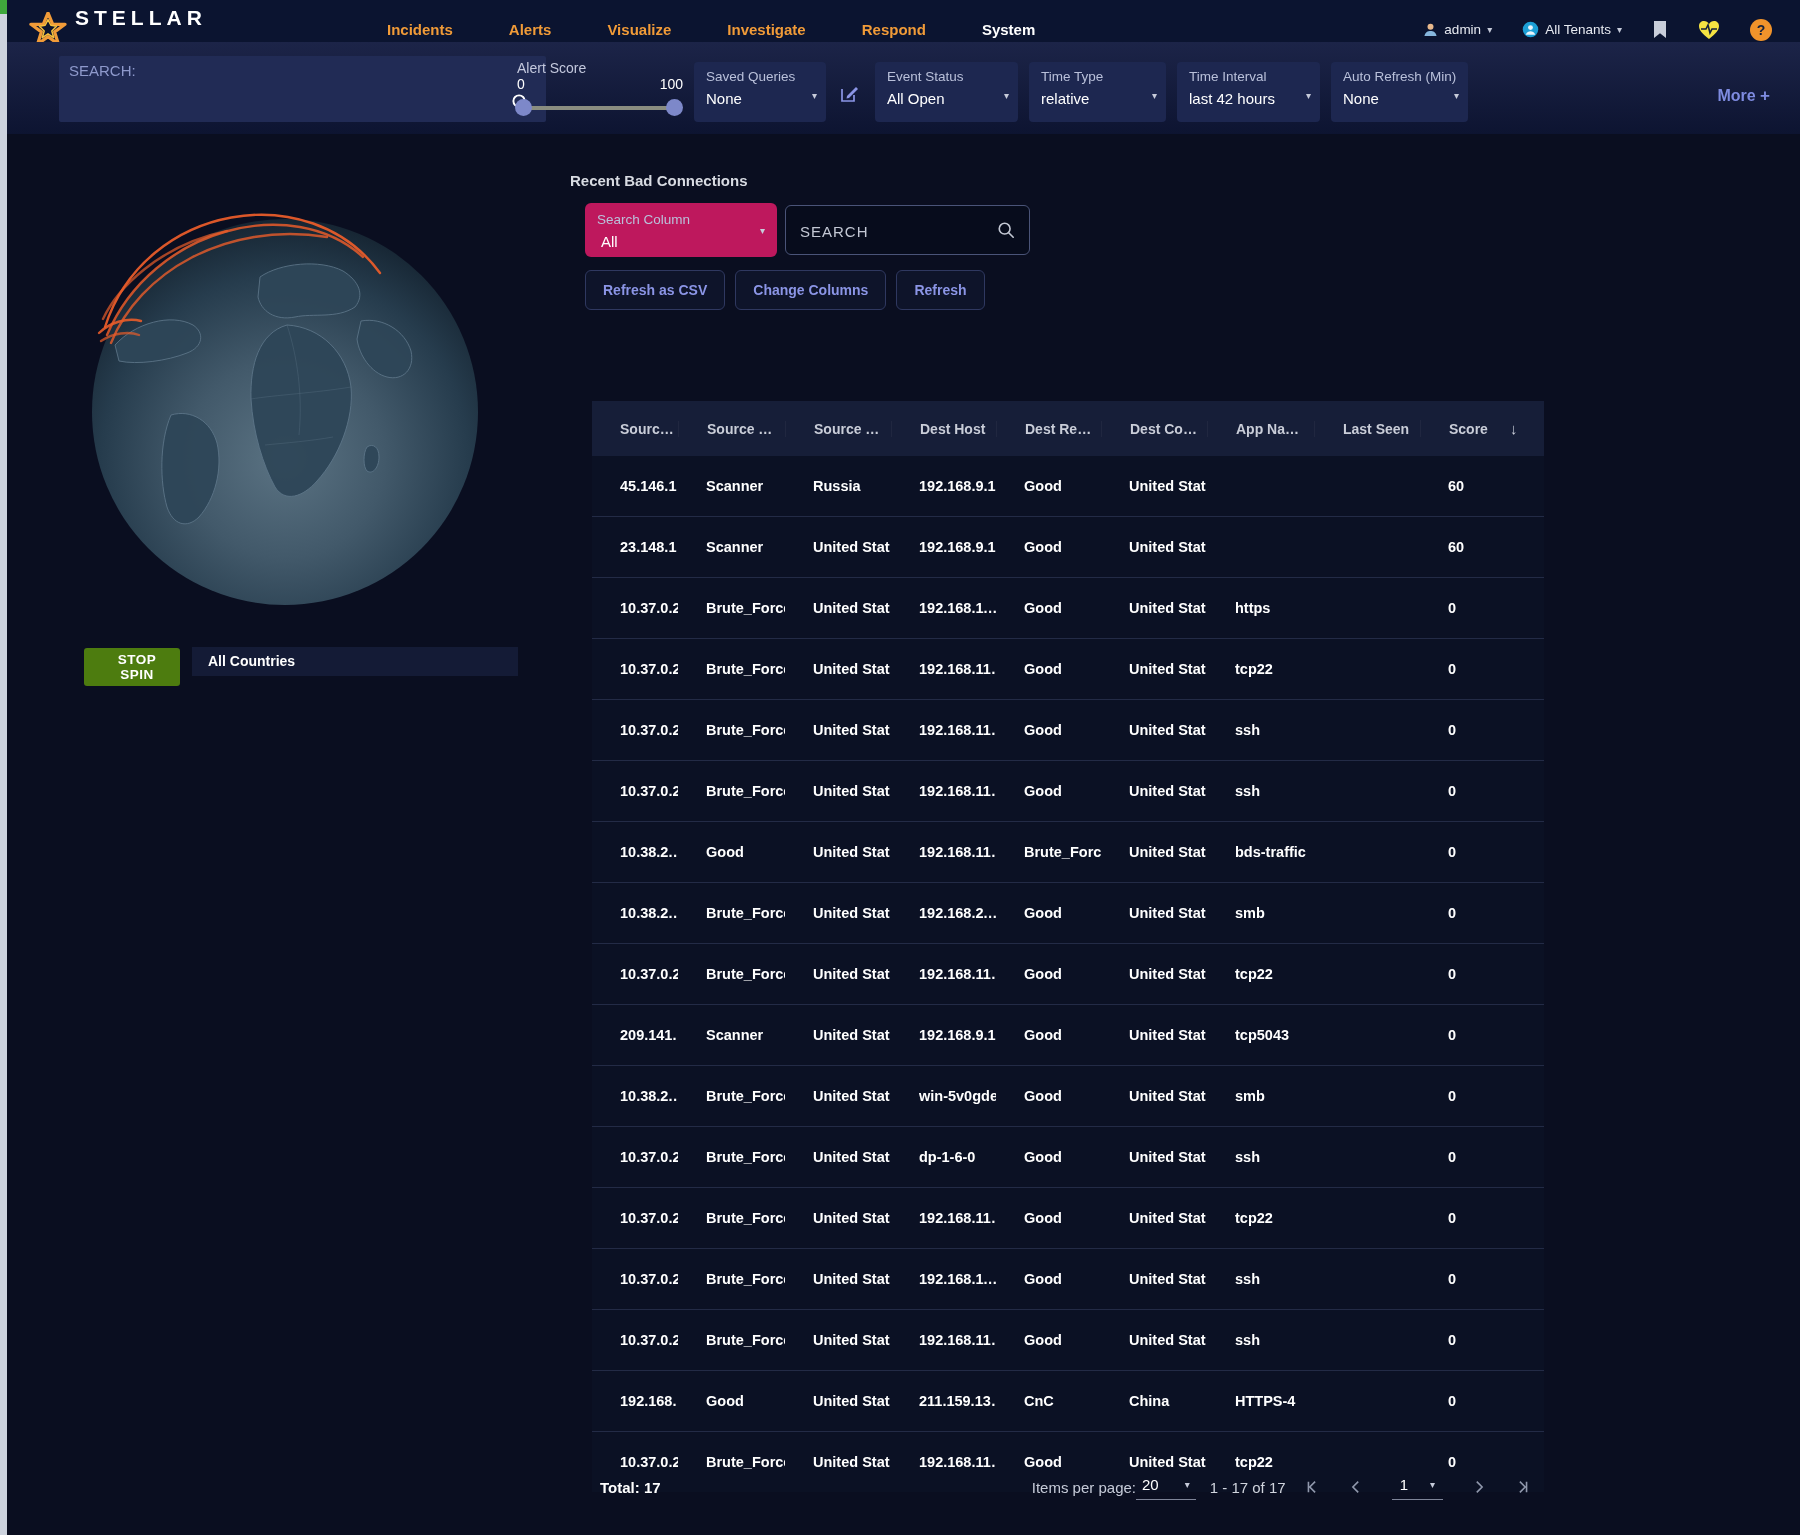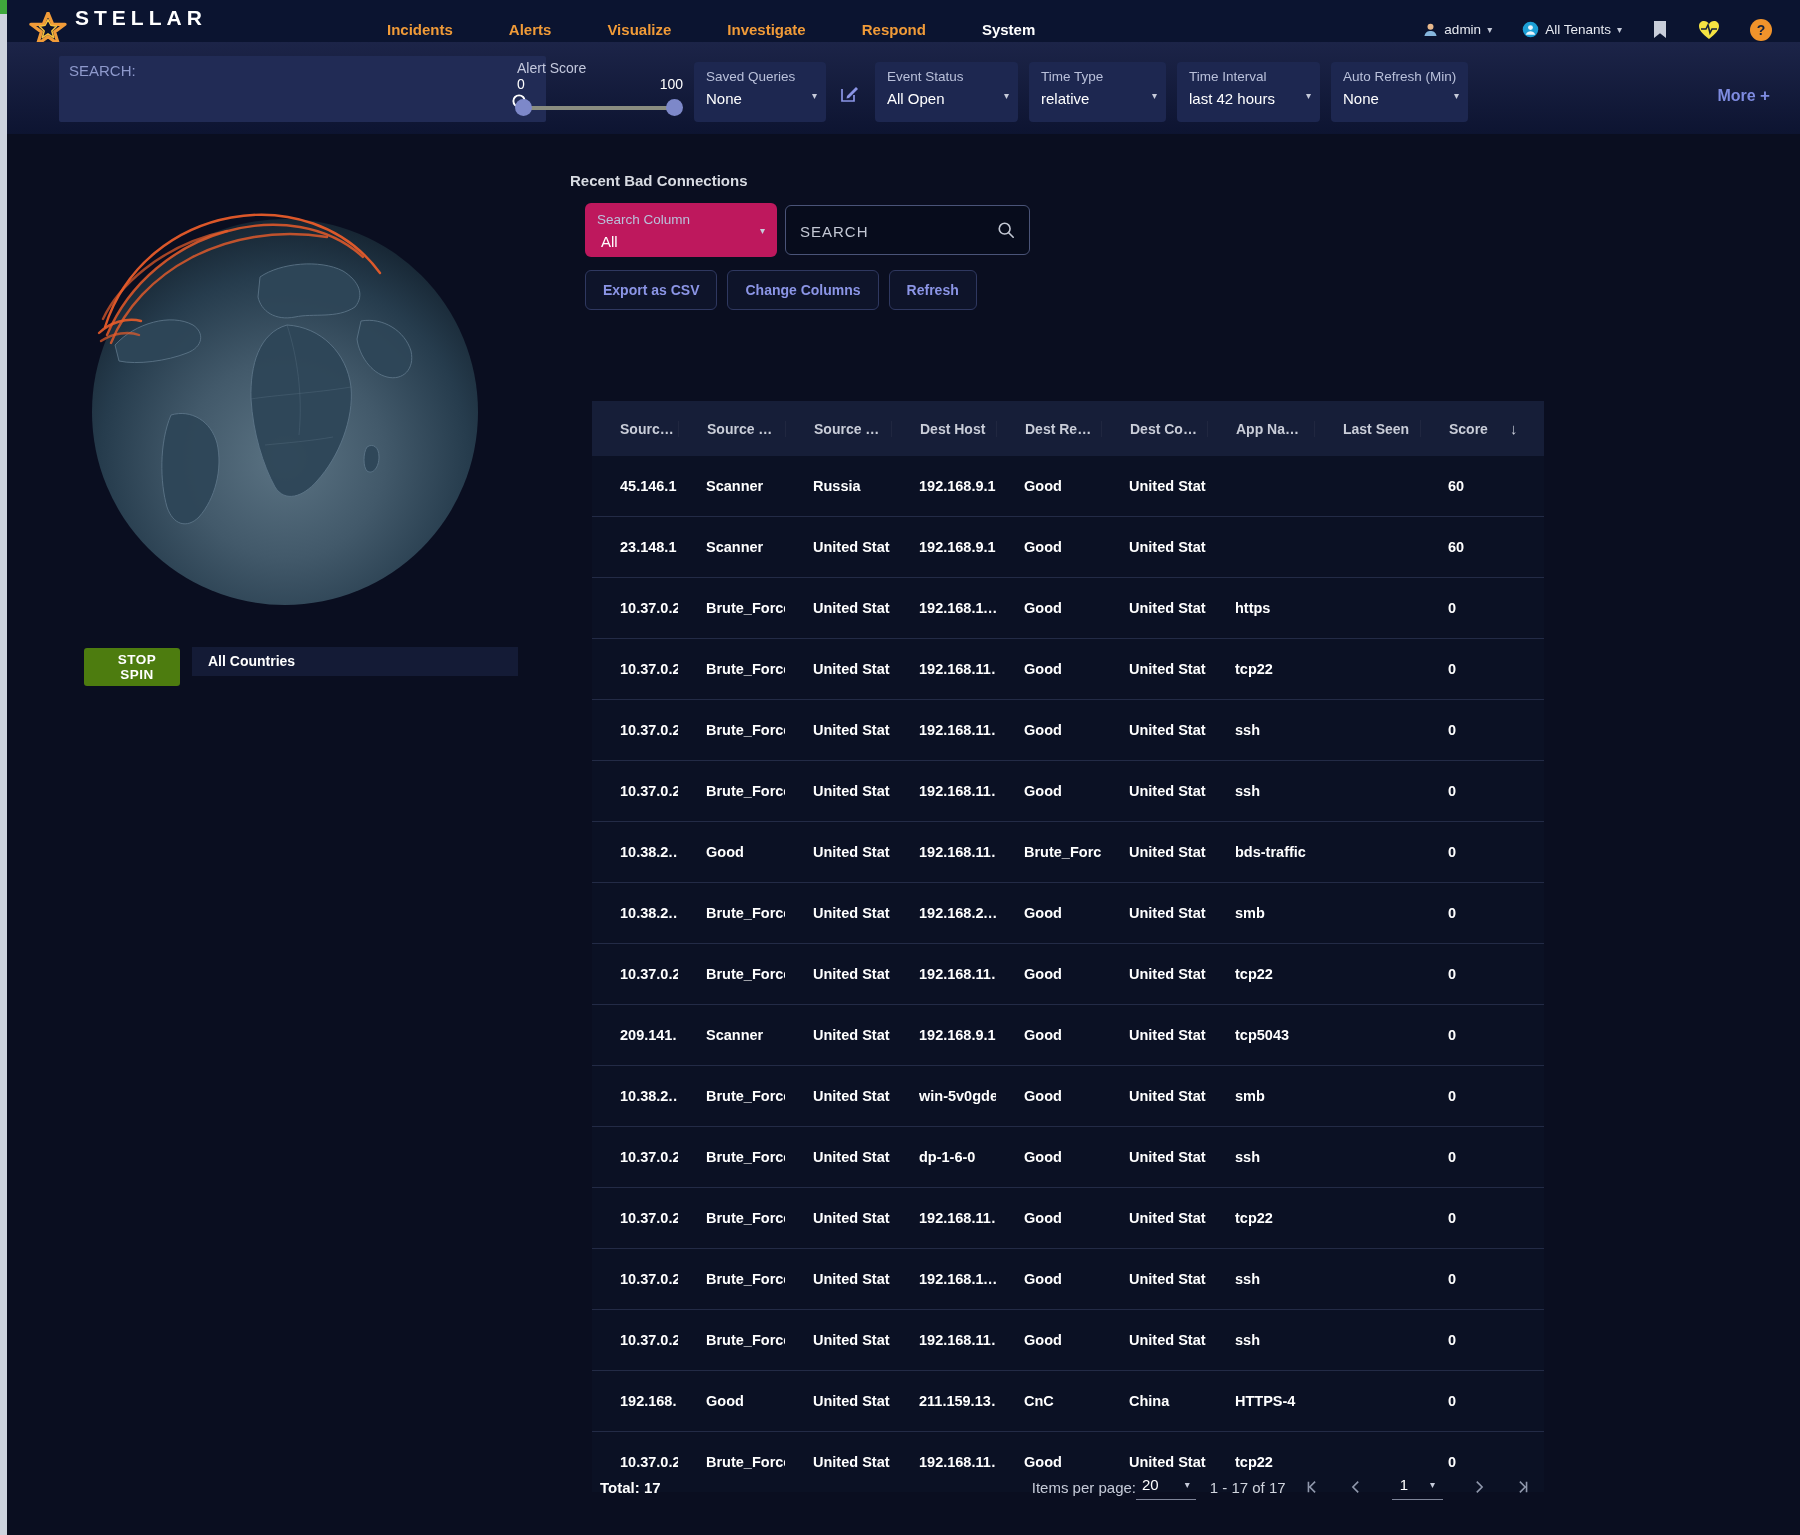--- a/index.html
+++ b/index.html
@@ -261,21 +261,21 @@
 
   <div class="tbl-search">
     <input type="text" value="" placeholder="SEARCH" style="">
     <svg class="mag" width="18" height="18" viewBox="0 0 20 20">
       <circle cx="8.5" cy="8.5" r="6" fill="none" stroke="#c3c8d4" stroke-width="1.8"></circle>
       <line x1="13" y1="13" x2="18" y2="18" stroke="#c3c8d4" stroke-width="1.8" stroke-linecap="round"></line>
     </svg>
   </div>
 
   <div class="btn-row">
-    <button class="btn">Export as CSV</button>
+    <button class="btn">Refresh as CSV</button>
     <button class="btn">Change Columns</button>
     <button class="btn">Refresh</button>
   </div>
 
   <div class="tbl">
     <div class="thead">
         <div class="th">
           <span>Sourc…</span>
         </div>
         <div class="th">

